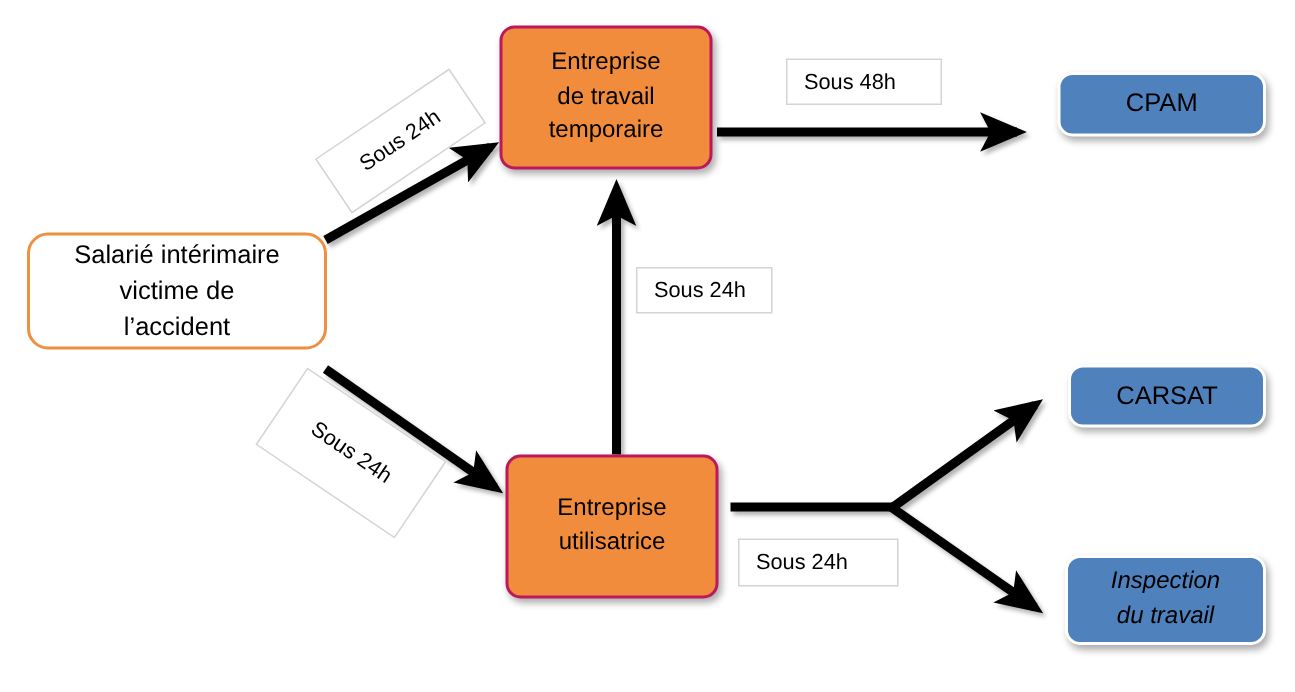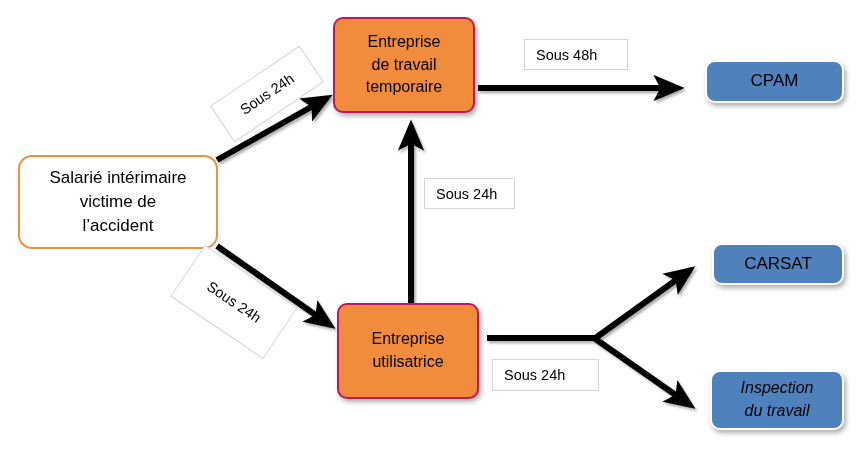--- a/index.html
+++ b/index.html
@@ -100,38 +100,38 @@
       <line x1="217" y1="160" x2="327" y2="98" marker-end="url(#arrowhead)"></line>
       <line x1="217" y1="246" x2="330" y2="325" marker-end="url(#arrowhead)"></line>
       <line x1="411" y1="303" x2="411" y2="126" marker-end="url(#arrowhead)"></line>
       <line x1="478" y1="88" x2="678" y2="88" marker-end="url(#arrowhead)"></line>
       <line x1="487" y1="338" x2="598" y2="338"></line>
       <line x1="594" y1="339" x2="690" y2="270" marker-end="url(#arrowhead)"></line>
       <line x1="594" y1="338" x2="690" y2="405" marker-end="url(#arrowhead)"></line>
     </g>
   </svg>
 
-  <div class="node node-orange-outline" style="left:18px; top:155px; width:200px; height:94px;">
+  <div class="node node-orange-outline" style="left:18px; top:155px; width:200px; height:78px;">
     <span class="node-label">Salarié intérimaire
 victime de
 l’accident</span>
   </div>
 
   <div class="node node-orange-fill" style="left:333px; top:17px; width:142px; height:96px;">
     <span class="node-label">Entreprise
 de travail
 temporaire</span>
   </div>
 
   <div class="node node-orange-fill" style="left:337px; top:303px; width:142px; height:96px;">
     <span class="node-label">Entreprise
 utilisatrice</span>
   </div>
 
-  <div class="node node-blue-fill" style="left:705px; top:60px; width:139px; height:43px;text-align:center;">
+  <div class="node node-blue-fill" style="left:705px; top:48px; width:139px; height:43px;text-align:center;">
     <span class="node-label">CPAM</span>
   </div>
 
   <div class="node node-blue-fill" style="left:712px; top:243px; width:132px; height:42px;">
     <span class="node-label">CARSAT</span>
   </div>
 
   <div class="node node-blue-fill" style="left:710px; top:370px; width:134px; height:60px; font-size:16px;font-style:italic;">
     <span class="node-label">Inspection
 du travail</span>

